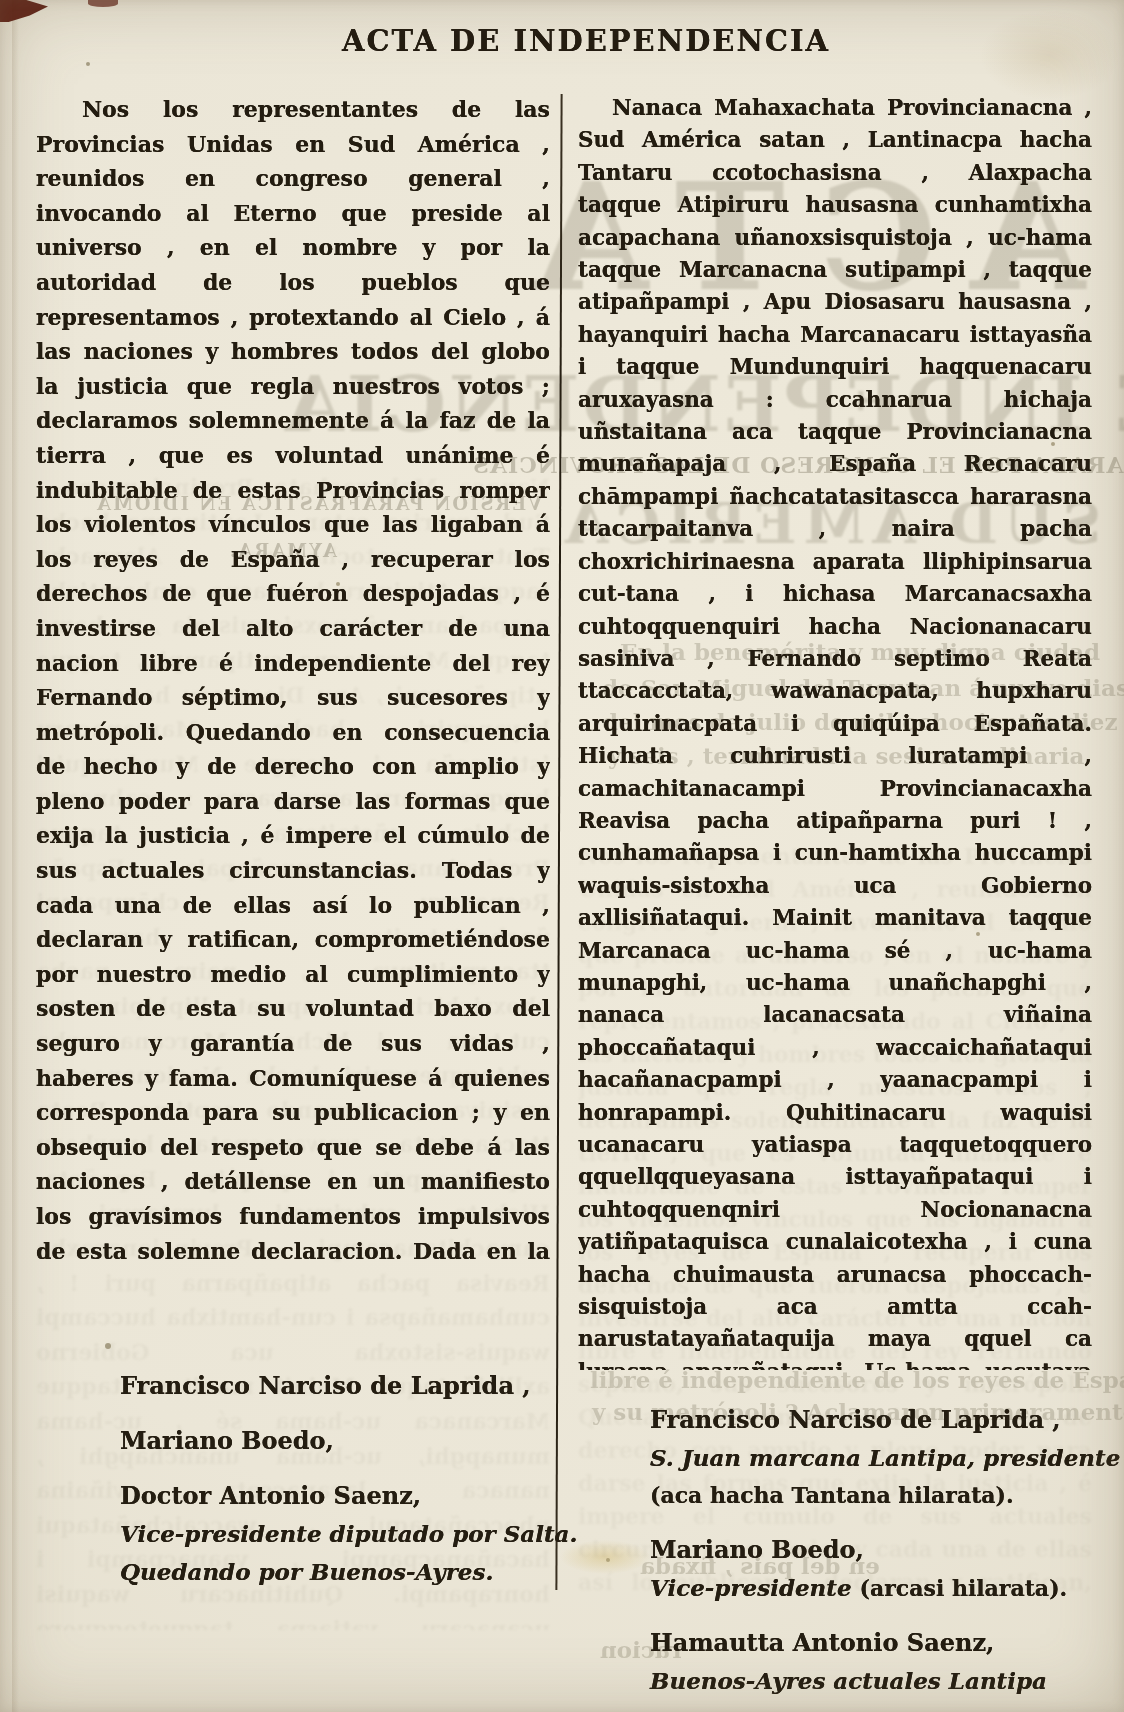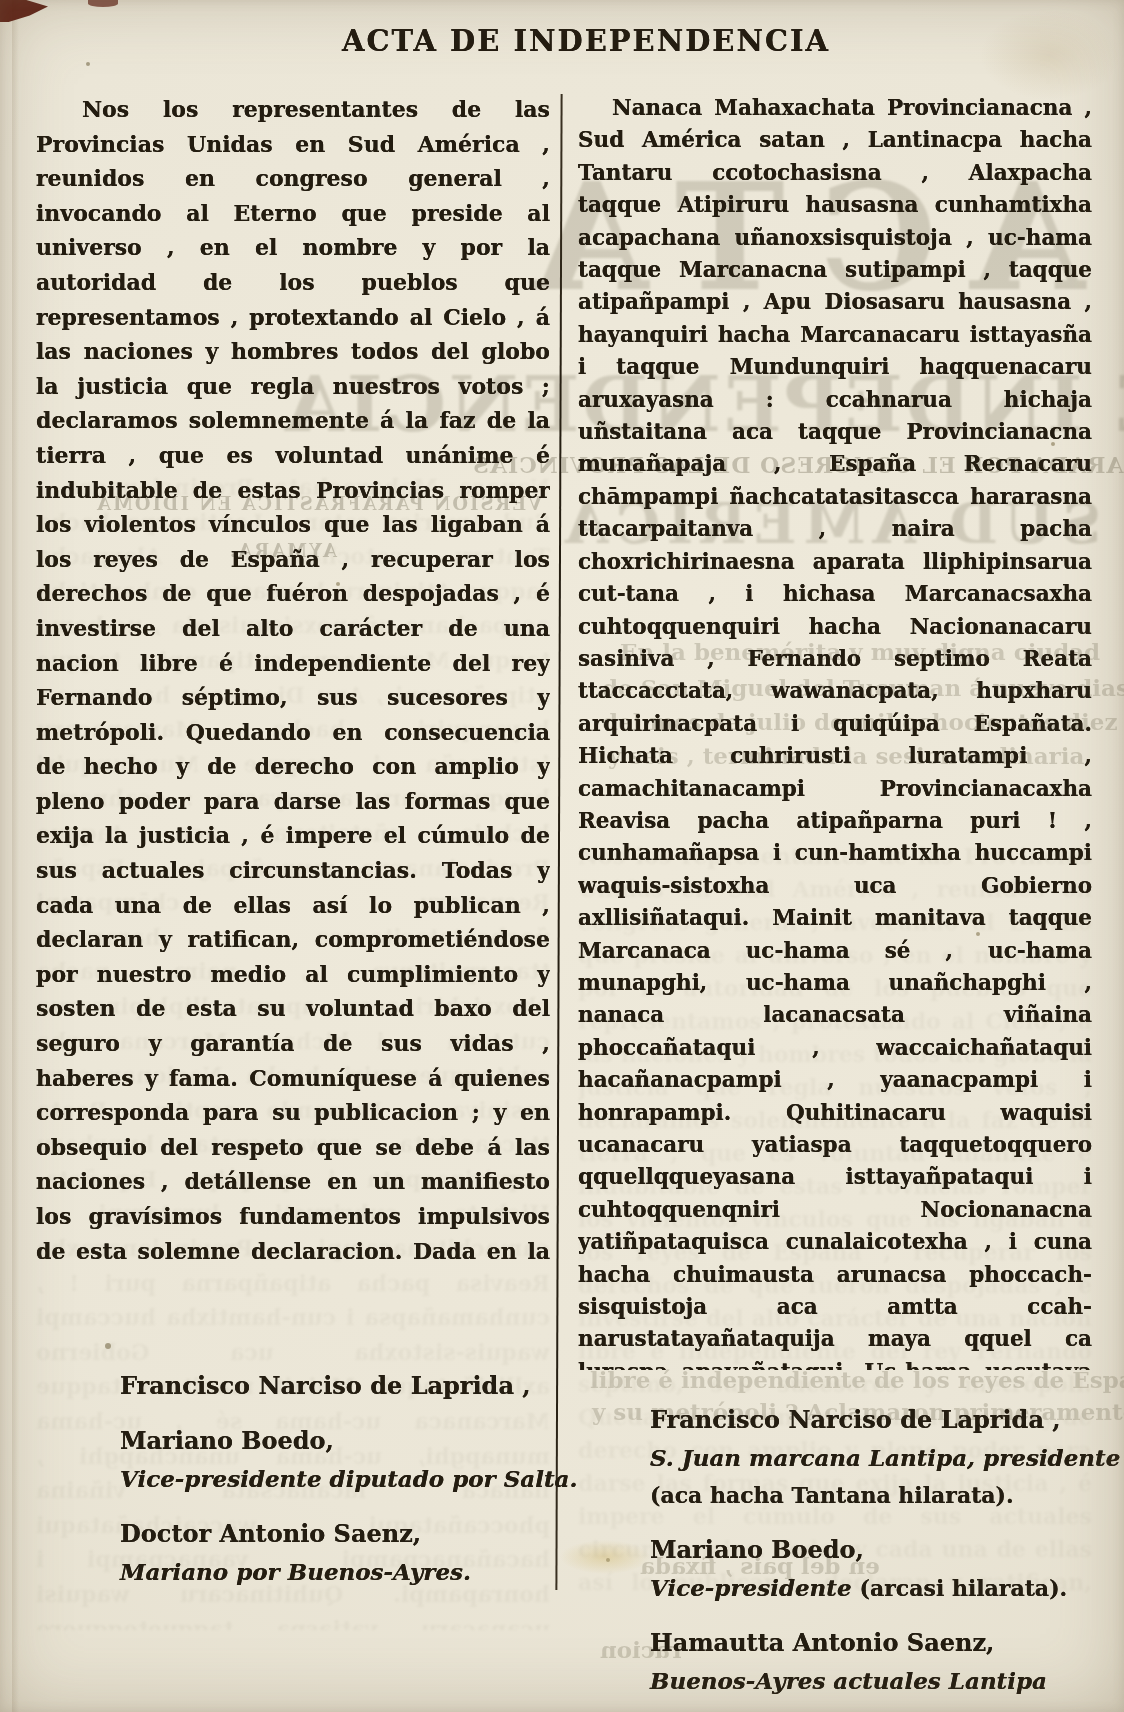--- a/index.html
+++ b/index.html
@@ -110,23 +110,23 @@
   <h1 class="title">ACTA DE INDEPENDENCIA</h1>
 
   <div class="divider"></div>
 
   <div class="body-text" id="left-body">Nos los representantes de las Provincias Unidas en Sud América , reunidos en congreso general , invocando al Eterno que preside al universo , en el nombre y por la autoridad de los pueblos que representamos , protextando al Cielo , á las naciones y hombres todos del globo la justicia que regla nuestros votos ; declaramos solemnemente á la faz de la tierra , que es voluntad unánime é indubitable de estas Provincias romper los violentos vínculos que las ligaban á los reyes de España , recuperar los derechos de que fuéron despojadas , é investirse del alto carácter de una nacion libre é independiente del rey Fernando séptimo, sus sucesores y metrópoli. Quedando en consecuencia de hecho y de derecho con amplio y pleno poder para darse las formas que exija la justicia , é impere el cúmulo de sus actuales circunstancias. Todas y cada una de ellas así lo publican , declaran y ratifican, comprometiéndose por nuestro medio al cumplimiento y sosten de esta su voluntad baxo del seguro y garantía de sus vidas , haberes y fama. Comuníquese á quienes corresponda para su publicacion ; y en obsequio del respeto que se debe á las naciones , detállense en un manifiesto los gravísimos fundamentos impulsivos de esta solemne declaracion. Dada en la Sala de sesiones, firmada de nuestra mano , sellada con el sello del Congreso y refrendada por nuestros diputados secretarios ——————</div>
   <div class="body-text" id="right-body">Nanaca Mahaxachata Provincianacna , Sud América satan , Lantinacpa hacha Tantaru ccotochasisna , Alaxpacha taqque Atipiruru hausasna cunhamtixha acapachana uñanoxsisquistoja , uc-hama taqque Marcanacna sutipampi , taqque atipañpampi , Apu Diosasaru hausasna , hayanquiri hacha Marcanacaru isttayasña i taqque Mundunquiri haqquenacaru aruxayasna : ccahnarua hichaja uñstaitana aca taqque Provincianacna munañapaja , España Recnacaru chāmpampi ñachcatatasitascca hararasna ttacarpaitanva , naira pacha choxrichirinaesna aparata lliphipinsarua cut-tana , i hichasa Marcanacsaxha cuhtoqquenquiri hacha Nacionanacaru sasiniva , Fernando septimo Reata ttaccacctata, wawanacpata, hupxharu arquirinacpata i quiqúipa Españata. Hichata cuhrirusti luratampi , camachitanacampi Provincianacaxha Reavisa pacha atipañparna puri ! , cunhamañapsa i cun-hamtixha huccampi waquis-sistoxha uca Gobierno axllisiñataqui. Mainit manitava taqque Marcanaca uc-hama sé , uc-hama munapghi, uc-hama unañchapghi , nanaca lacanacsata viñaina phoccañataqui , waccaichañataqui hacañanacpampi , yaanacpampi i honrapampi. Quhitinacaru waquisi ucanacaru yatiaspa taqquetoqquero qquellqqueyasana isttayañpataqui i cuhtoqquenqniri Nocionanacna yatiñpataquisca cunalaicotexha , i cuna hacha chuimausta arunacsa phoccach-sisquistoja aca amtta ccah-narustatayañataquija maya qquel ca luraspa apayañataqui. Uc-hama uscutava Arusiña , Sala de sesiones sata Utna , quiquipa amparanacsampi qquelccantata , aca hacha Tantana sellopampi herrontata , i nanacanacna Eantimasi secretariosanacansti qquelccantataraqui.——————</div>
 
   <div class="signatures" id="left-sigs">
       <div class="sig-line"><span class="s-name">Francisco Narciso de Laprida ,</span></div>
       <div class="sig-line gap"><span class="s-name">Mariano Boedo,</span></div>
+      <div class="sig-line gap"><span class="s-name">Doctor Antonio Saenz,</span></div>
       <div class="sig-line"><span class="s-role">Vice-presidente diputado por Salta.</span></div>
-      <div class="sig-line gap"><span class="s-name">Doctor Antonio Saenz,</span></div>
-      <div class="sig-line"><span class="s-role">Mariano por Buenos-Ayres.</span></div>
+      <div class="sig-line"><span class="s-role">Quedando por Buenos-Ayres.</span></div>
     </div>
   <div class="signatures" id="right-sigs">
       <div class="sig-line"><span class="s-name">Francisco Narciso de Laprida ,</span></div>
       <div class="sig-line"><span class="s-role">S. Juan marcana Lantipa, presidente</span></div>
       <div class="sig-line"><span class="s-plain">(aca hacha Tantana hilarata).</span></div>
       <div class="sig-line gap"><span class="s-name">Mariano Boedo,</span></div>
       <div class="sig-line"><span class="s-role">Vice-presidente </span><span class="s-plain">(arcasi hilarata).</span></div>
       <div class="sig-line gap"><span class="s-name">Hamautta Antonio Saenz,</span></div>
       <div class="sig-line"><span class="s-role">Buenos-Ayres actuales Lantipa</span></div>
     </div>

